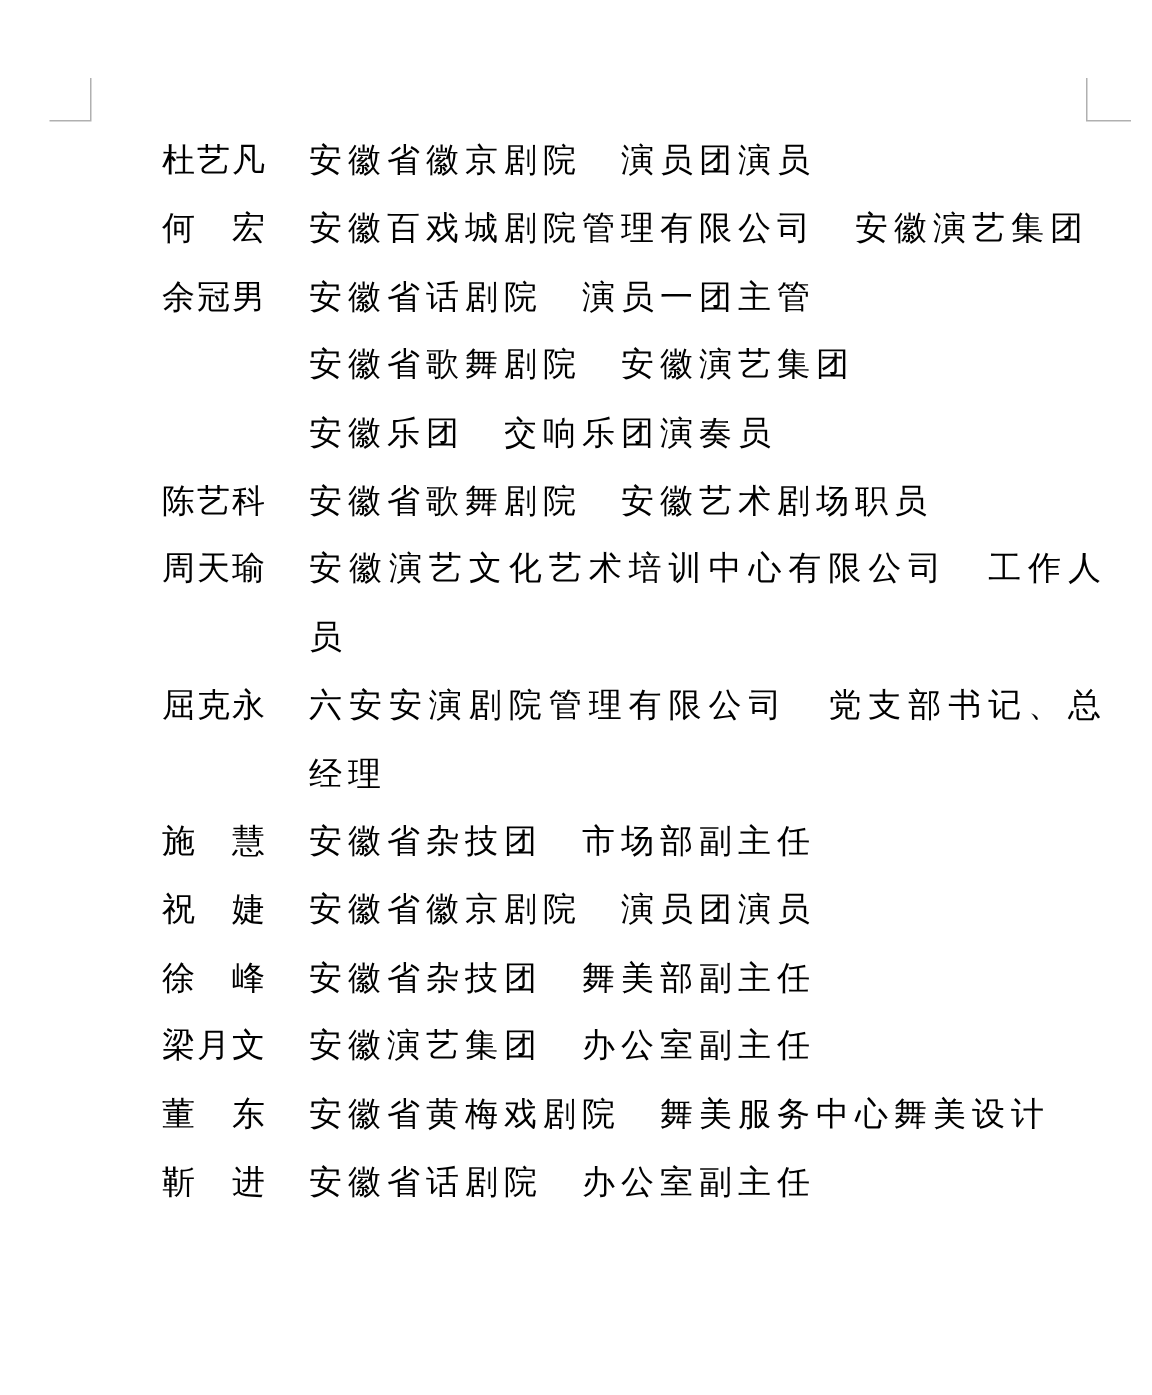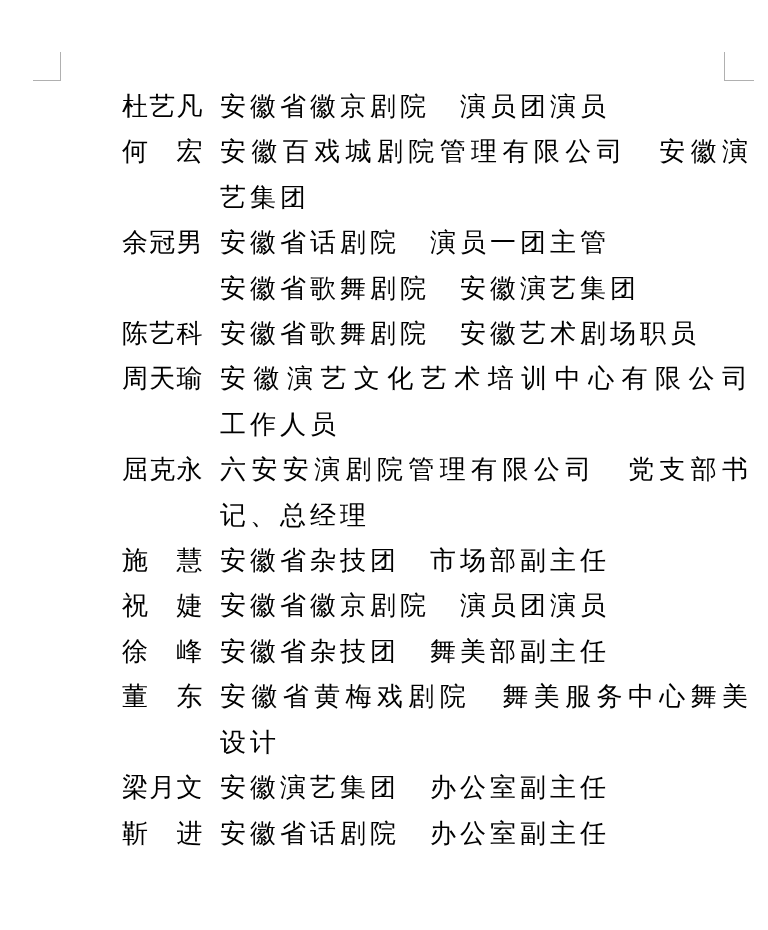--- a/index.html
+++ b/index.html
@@ -22,24 +22,24 @@
     background: #b0b0b0;
   }
   .mark-tl-v { left: 60px;  top: 52px; width: 1px;  height: 28px; }
   .mark-tl-h { left: 33px;  top: 80px; width: 28px; height: 1px; }
   .mark-tr-v { left: 724px; top: 52px; width: 1px;  height: 28px; }
   .mark-tr-h { left: 724px; top: 80px; width: 30px; height: 1px; }
 
   
   .list {
     position: absolute;
-    left: 122px;
+    left: 108px;
     top: 84px;
     width: 630px;
-    font-size: 26px;
+    font-size: 22px;
     line-height: 45.4px;
   }
   .row {
     position: relative;
     padding-left: 98px;           
     text-align: justify;
     letter-spacing: 4px;          
     word-break: normal;
   }
   .name {
@@ -59,24 +59,24 @@
   <div class="mark mark-tl-v"></div>
   <div class="mark mark-tl-h"></div>
   <div class="mark mark-tr-v"></div>
   <div class="mark mark-tr-h"></div>
 
   <div class="list" id="roster">
       <div class="row"><span class="name">杜艺凡</span><span class="content"><span>安徽省徽京剧院</span><span>　</span><span>演员团演员</span></span></div>
       <div class="row"><span class="name">何　宏</span><span class="content"><span>安徽百戏城剧院管理有限公司</span><span>　</span><span>安徽演艺集团</span></span></div>
       <div class="row"><span class="name">余冠男</span><span class="content"><span>安徽省话剧院</span><span>　</span><span>演员一团主管</span></span></div>
       <div class="row"><span class="content"><span>安徽省歌舞剧院</span><span>　</span><span>安徽演艺集团</span></span></div>
-      <div class="row"></div>
+      <div class="row"><span class="content"><span>安徽乐团</span><span>　</span><span>交响乐团演奏员</span></span></div>
       <div class="row"><span class="name">陈艺科</span><span class="content"><span>安徽省歌舞剧院</span><span>　</span><span>安徽艺术剧场职员</span></span></div>
       <div class="row"><span class="name">周天瑜</span><span class="content"><span>安徽演艺文化艺术培训中心有限公司</span><span>　</span><span>工作人员</span></span></div>
       <div class="row"><span class="name">屈克永</span><span class="content"><span>六安安演剧院管理有限公司</span><span>　</span><span>党支部书记、总经理</span></span></div>
       <div class="row"><span class="name">施　慧</span><span class="content"><span>安徽省杂技团</span><span>　</span><span>市场部副主任</span></span></div>
       <div class="row"><span class="name">祝　婕</span><span class="content"><span>安徽省徽京剧院</span><span>　</span><span>演员团演员</span></span></div>
       <div class="row"><span class="name">徐　峰</span><span class="content"><span>安徽省杂技团</span><span>　</span><span>舞美部副主任</span></span></div>
+      <div class="row"><span class="name">梁月文</span><span class="content"><span>安徽演艺集团</span><span>　</span><span>办公室副主任</span></span></div>
       <div class="row"><span class="name">董　东</span><span class="content"><span>安徽省黄梅戏剧院</span><span>　</span><span>舞美服务中心舞美设计</span></span></div>
-      <div class="row"><span class="name">梁月文</span><span class="content"><span>安徽演艺集团</span><span>　</span><span>办公室副主任</span></span></div>
       <div class="row"><span class="name">靳　进</span><span class="content"><span>安徽省话剧院</span><span>　</span><span>办公室副主任</span></span></div>
     </div>
 </div>
 
 </body></html>

